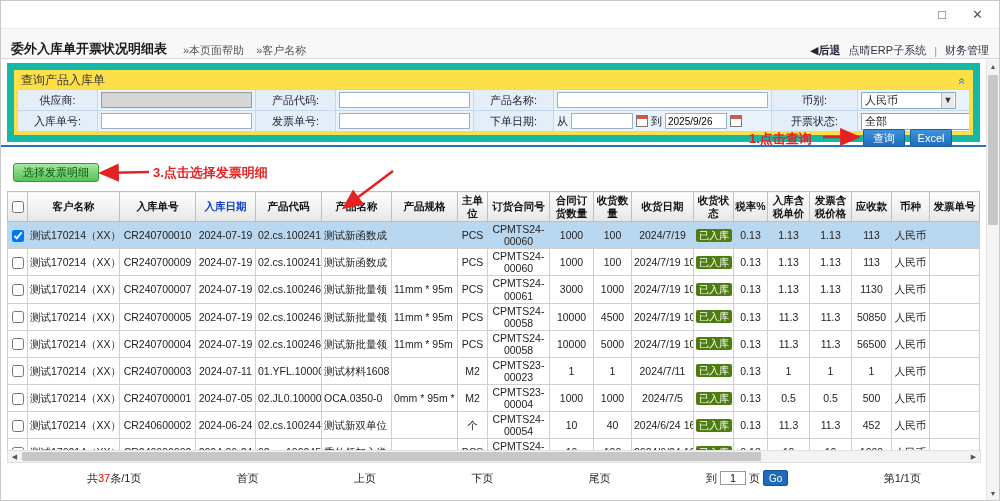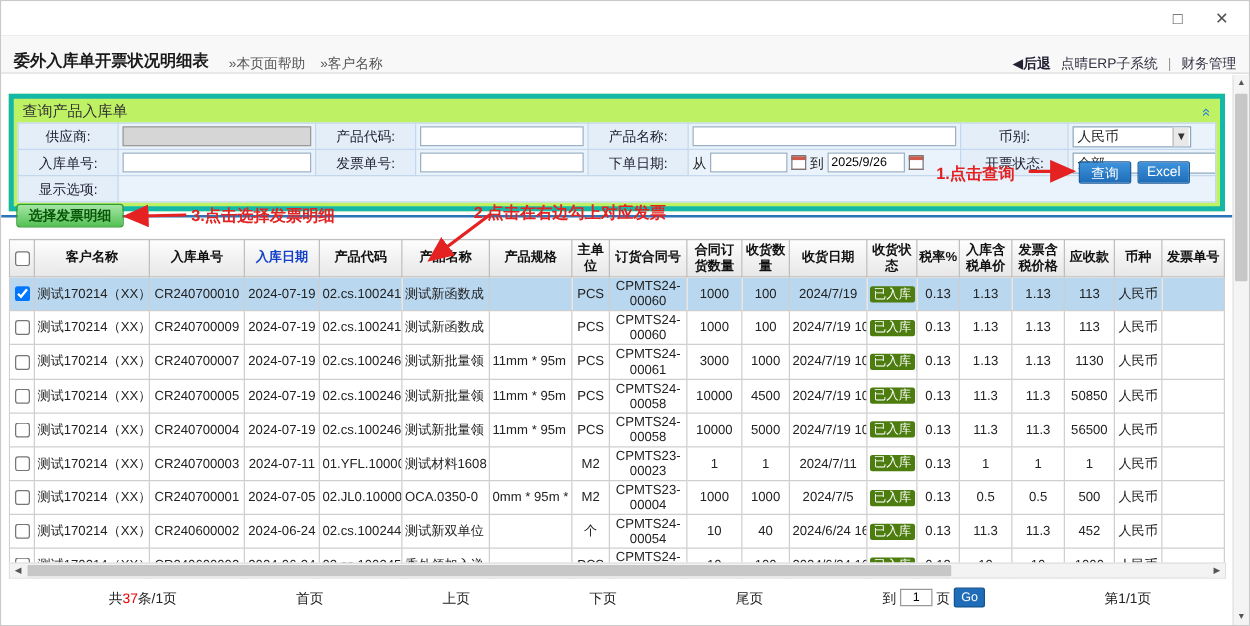--- a/index.html
+++ b/index.html
@@ -18,37 +18,37 @@
   .helplink{color:#555;margin-right:12px;text-decoration:none}
   .hdr-right{margin-left:auto;display:flex;align-items:center;gap:8px;color:#334}
   .hdr-right a{color:#334;text-decoration:none}
   .hdr-right .back{font-weight:bold;color:#223}
   .hdr-sep{color:#999}
 
   
   .content{position:absolute;left:0;top:58px;right:13px;bottom:0;background:#fff}
 
   
-  .qpanel{margin:16px 6px 0;border:4px solid #14b8a6;background:#bef264;padding:2px 3px 3px}
+  .qpanel{margin:4px 6px 0;border:7px solid #14b8a6;background:#fde047;padding:2px 3px 3px}
   .qtitle{height:17px;display:flex;align-items:center;font-size:12px;color:#333;padding:0 4px}
   .collapse{margin-left:auto;color:#2a7fd4;font-size:12px;display:inline-block;transform:rotate(90deg);cursor:pointer}
   table.form{border-collapse:collapse;width:100%;table-layout:fixed;background:#eaf3fb}
   table.form td{border:1px solid #c3d8ec;height:21px;font-size:11px;padding:0 3px;overflow:hidden;white-space:nowrap}
   td.lab{text-align:center;color:#223;background:#e3eef9}
   input.txt{height:16px;border:1px solid #9ab1c6;font-size:11px;width:100%;background:#fff;padding:0 2px}
   input.gray{background:#d6d6d6;border-color:#9a9a9a}
   .fselect{display:inline-flex;align-items:center;justify-content:space-between;height:17px;border:1px solid #8aa8c0;background:#fff;font-size:11px;padding:0 1px 0 3px;cursor:pointer}
   .fsarr{color:#333;font-size:9px;background:#e9e9e9;border-left:1px solid #bbb;width:13px;text-align:center;line-height:15px;height:15px}
   .datecell{display:flex;align-items:center;gap:3px}
   .dateinp{width:62px;height:16px;border:1px solid #9ab1c6;font-size:10px;padding:0 2px}
   .calicon{width:12px;height:12px;border:1px solid #777;background:linear-gradient(#d05a4a 0 3px,#fff 3px);display:inline-block;cursor:pointer}
   .sep{height:2px;background:#2c74b8;margin-top:3px}
 
   
-  .greenbtn{position:absolute;left:12px;top:104px;height:19px;padding:0 9px;background:linear-gradient(#a5e6a5,#55c255);border:1px solid #2f9e2f;color:#0a550a;font-size:11px;border-radius:3px;font-weight:bold;cursor:pointer}
+  .greenbtn{position:absolute;left:12px;top:104px;height:19px;padding:0 9px;background:linear-gradient(#a5e6a5,#55c255);border:1px solid #2f9e2f;color:#0a550a;font-size:11px;border-radius:3px;font-weight:normal;cursor:pointer}
   .anno{position:absolute;color:#e42222;font-size:13px;font-weight:bold;z-index:6;white-space:nowrap}
   #arrow-layer{position:absolute;left:0;top:0;width:987px;height:443px;pointer-events:none;z-index:5}
   .al{stroke:#e42222;stroke-width:2.6}
 
   
   .bluebtn{position:absolute;top:70px;height:18px;border:1px solid #1c5f9e;background:linear-gradient(#3e93dd,#1f6db8);color:#fff;font-size:11px;border-radius:2px;cursor:pointer;padding:0 6px}
   #btn-search{left:862px;width:42px}
   #btn-excel{left:909px;width:42px}
 
   
@@ -159,37 +159,32 @@
             </div>
           </td>
           <td class="lab">开票状态:</td>
           <td>
             <div class="fselect" style="width:130px">
               <span>全部</span>
               <span class="fsarr">▼</span>
             </div>
           </td>
         </tr>
-        <tr>
-          <td class="lab">显示选项:</td>
-          <td colspan="7"></td>
-        </tr>
       </tbody>
         </table>
     </div>
     <div class="sep"></div>
 
     <button class="bluebtn" id="btn-search">查询</button>
     <button class="bluebtn" id="btn-excel">Excel</button>
 
     <button class="greenbtn">选择发票明细</button>
 
     <span class="anno" style="left:748px;top:71px">1.点击查询</span>
     <span class="anno" style="left:152px;top:105px">3.点击选择发票明细</span>
-    <span class="anno" style="left:378px;top:102px">2.点击在右边勾上对应发票</span>
     <svg id="arrow-layer">
       <defs>
         <marker id="ah" markerWidth="9" markerHeight="8" refX="6.5" refY="3.5" orient="auto">
           <path d="M0,0 L8,3.5 L0,7 z" fill="#e42222"></path>
         </marker>
       </defs>
       <line class="al" x1="822" y1="78" x2="856" y2="78" marker-end="url(#ah)"></line>
       <line class="al" x1="148" y1="113" x2="101" y2="114" marker-end="url(#ah)"></line>
       <line class="al" x1="392" y1="112" x2="344" y2="148" marker-end="url(#ah)"></line>
     </svg>

